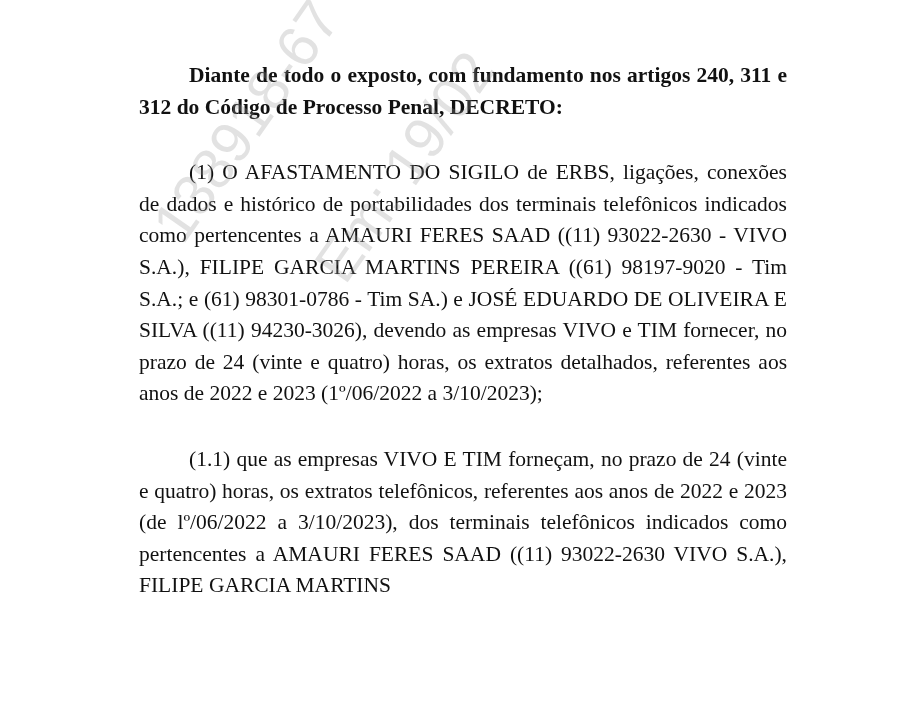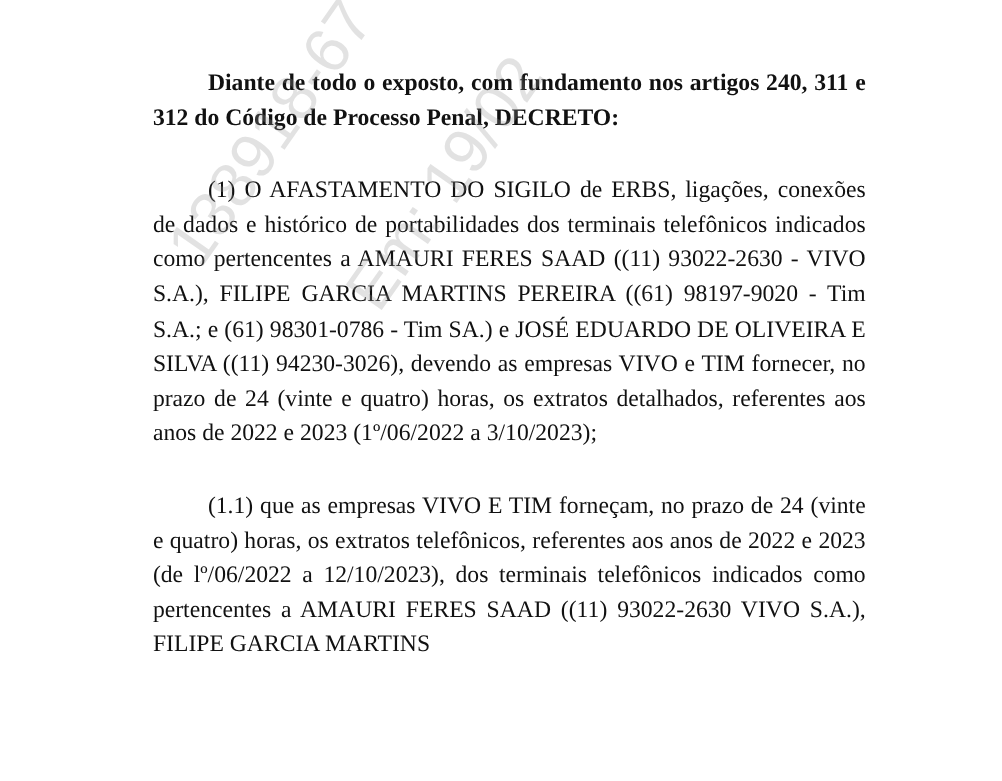--- a/index.html
+++ b/index.html
@@ -55,14 +55,14 @@
 <div class="watermark">
   <span class="wm-line1">138918-67</span>
   <span class="wm-line2">Em: 19/02</span>
 </div>
 
 <div class="page">
   <p class="para indent bold p1">Diante de todo o exposto, com fundamento nos artigos 240, 311 e 312 do Código de Processo Penal, DECRETO:</p>
 
   <p class="para indent p2"><span class="lead">(1)  O AFASTAMENTO DO SIGILO</span><span> de ERBS, ligações, conexões de dados e histórico de portabilidades dos terminais telefônicos indicados como pertencentes a AMAURI FERES SAAD ((11) 93022-2630 - VIVO S.A.), FILIPE GARCIA MARTINS PEREIRA ((61) 98197-9020 - Tim S.A.; e (61) 98301-0786 - Tim SA.) e JOSÉ EDUARDO DE OLIVEIRA E SILVA ((11) 94230-3026), devendo as empresas VIVO e TIM fornecer, no prazo de 24 (vinte e quatro) horas, os extratos detalhados, referentes aos anos de 2022 e 2023 (1º/06/2022 a 3/10/2023);</span></p>
 
-  <p class="para indent">(1.1) que as empresas VIVO E TIM forneçam, no prazo de 24 (vinte e quatro) horas, os extratos telefônicos, referentes aos anos de 2022 e 2023 (de lº/06/2022 a 12/10/2023), dos terminais telefônicos indicados como pertencentes a AMAURI FERES SAAD ((11) 93022-2630 VIVO S.A.), FILIPE GARCIA MARTINS</p>
+  <p class="para indent">(1.1) que as empresas VIVO E TIM forneçam, no prazo de 24 (vinte e quatro) horas, os extratos telefônicos, referentes aos anos de 2022 e 2023 (de lº/06/2022 a 3/10/2023), dos terminais telefônicos indicados como pertencentes a AMAURI FERES SAAD ((11) 93022-2630 VIVO S.A.), FILIPE GARCIA MARTINS</p>
 </div>
 
 </body></html>

